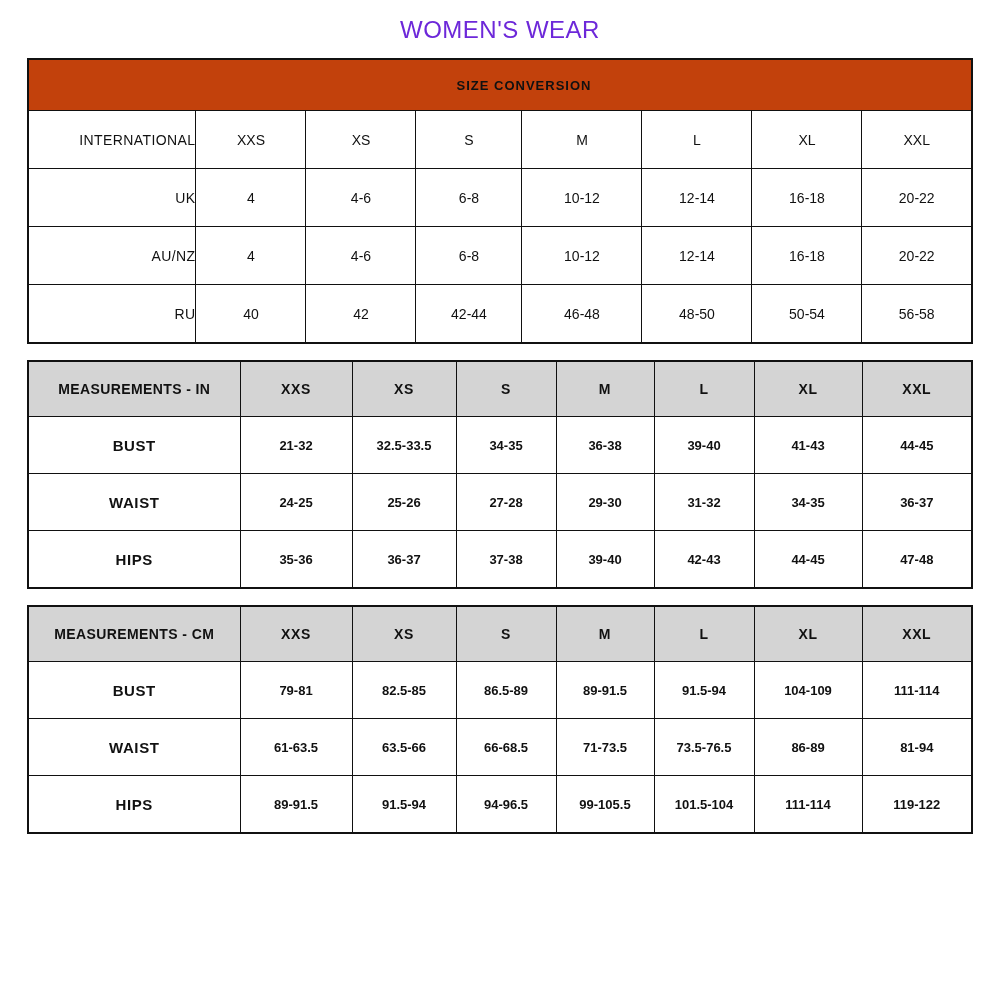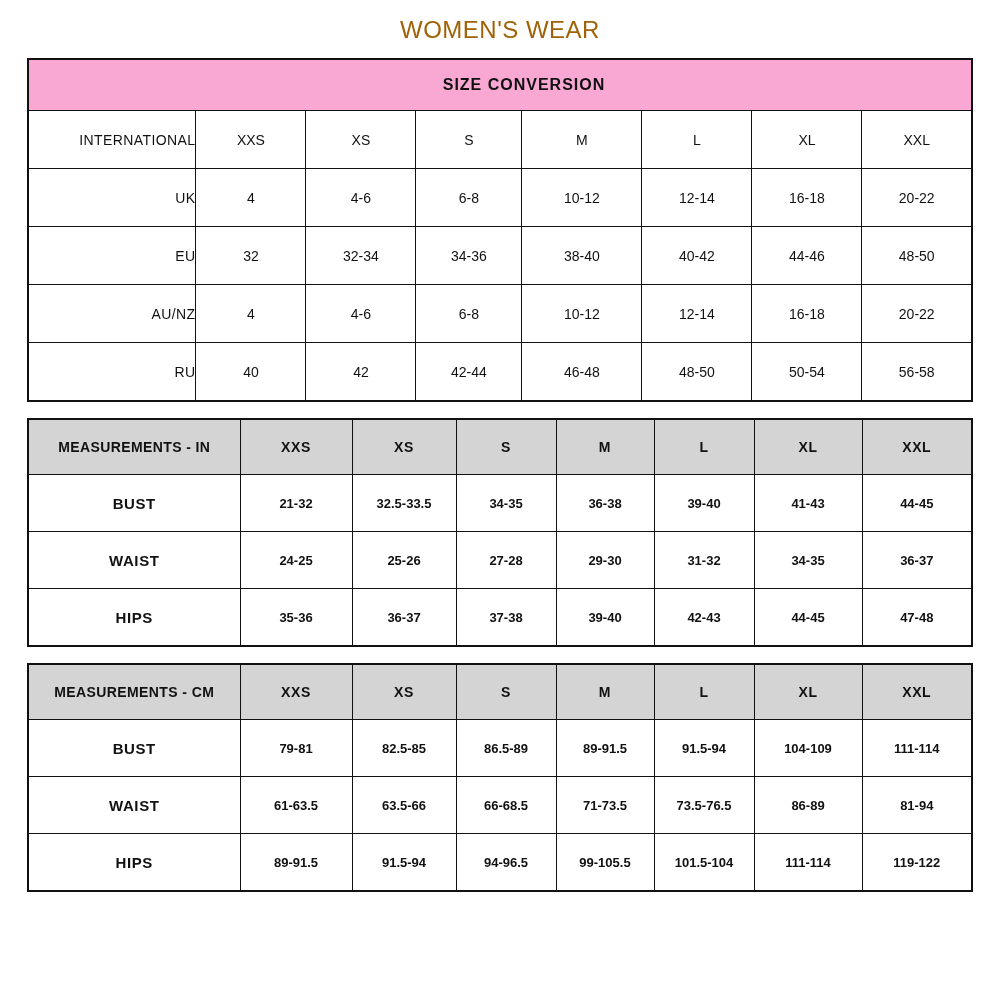--- a/index.html
+++ b/index.html
@@ -20,44 +20,44 @@
     box-sizing: border-box;
     position: relative;
   }
   .page-title {
     text-align: center;
     font-size: 24px;
     font-weight: 400;
     letter-spacing: 0.5px;
     padding-top: 16px;
     padding-bottom: 14px;
-    color: #a16207;
+    color: #6d28d9;
   }
   table {
     border-collapse: collapse;
     table-layout: fixed;
     width: 944px;
     margin: 0 auto;
     border: 2px solid #111111;
   }
   table + table {
     margin-top: 16px;
   }
   td, th {
     border: 1px solid #111111;
     text-align: center;
     vertical-align: middle;
     font-weight: 400;
     padding: 0;
   }
   
   .conv .banner {
-    background: #f9a8d4;
+    background: #c2410c;
     font-weight: bold;
-    font-size: 16px;
+    font-size: 13px;
     letter-spacing: 1px;
     height: 50px;
     border-bottom: 1px solid #111111;
     padding-left: 48px;
   }
   .conv td {
     height: 57px;
     font-size: 14px;
   }
   .conv .rowlabel {
@@ -122,30 +122,20 @@
         <td class="rowlabel">UK</td>
         <td>4</td>
         <td>4-6</td>
         <td>6-8</td>
         <td>10-12</td>
         <td>12-14</td>
         <td>16-18</td>
         <td>20-22</td>
       </tr>
       <tr>
-        <td class="rowlabel">EU</td>
-        <td>32</td>
-        <td>32-34</td>
-        <td>34-36</td>
-        <td>38-40</td>
-        <td>40-42</td>
-        <td>44-46</td>
-        <td>48-50</td>
-      </tr>
-      <tr>
         <td class="rowlabel">AU/NZ</td>
         <td>4</td>
         <td>4-6</td>
         <td>6-8</td>
         <td>10-12</td>
         <td>12-14</td>
         <td>16-18</td>
         <td>20-22</td>
       </tr>
       <tr>

